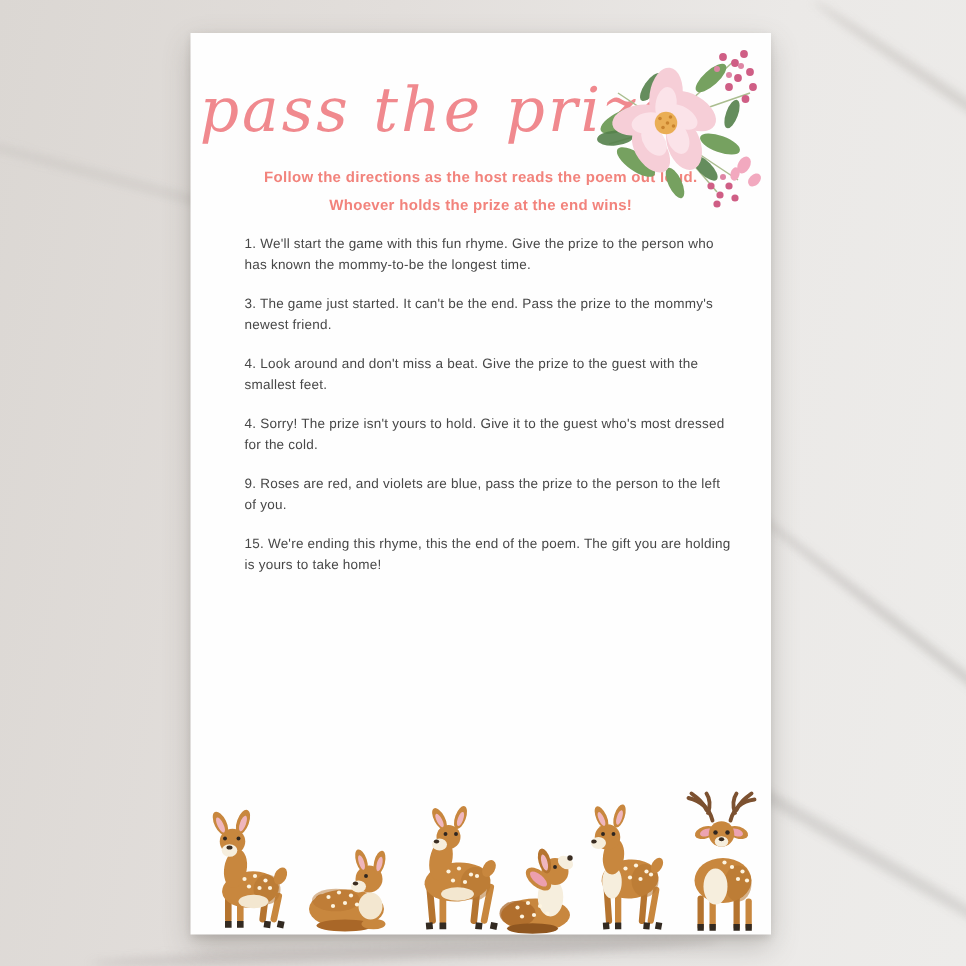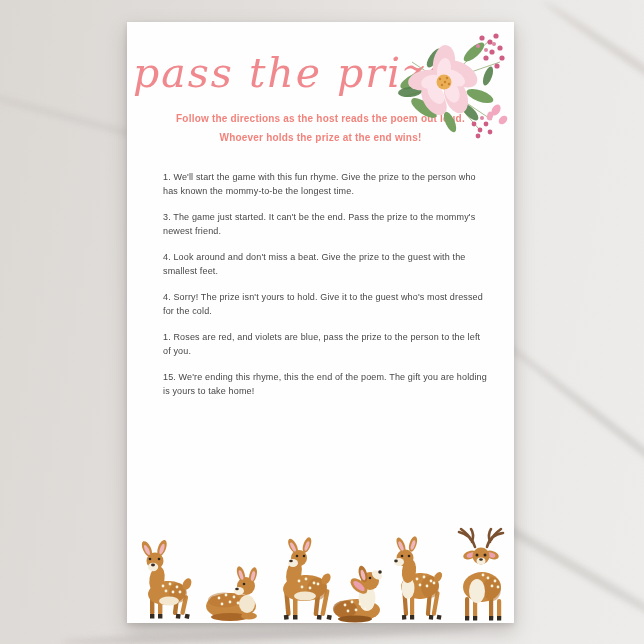--- a/index.html
+++ b/index.html
@@ -26,21 +26,21 @@
   }
   .title{
     margin:24px 0 0;padding:0;text-align:center;transform:translateX(-28px);
     font-family:"DejaVu Serif",cursive;font-style:italic;font-weight:normal;
     font-size:41px;line-height:54px;letter-spacing:2px;color:#f0898e;
   }
   .instructions{
     width:292px;margin:9px auto 0;text-align:center;
     color:#f2837c;font-size:10px;line-height:19px;font-weight:bold;letter-spacing:.2px;
   }
-  .items{margin:23px 0 0 36px;width:324px;}
+  .items{margin:8px 0 0 36px;width:324px;}
   .item{
     margin:0 0 12px;color:#474747;font-size:9px;line-height:14px;letter-spacing:.15px;
   }
   .flower{position:absolute;top:2px;right:2px;width:130px;height:122px;}
   .deer-row{position:absolute;left:0;bottom:0;width:387px;height:96px;}
 </style>
 </head>
 <body>
 
 <div class="scene">
@@ -126,21 +126,21 @@
       </g>
     </svg>
 
     <p class="instructions">Follow the directions as the host reads the poem out loud. Whoever holds the prize at the end wins!</p>
 
     <div class="items">
       <p class="item">1. We'll start the game with this fun rhyme.  Give the prize to the person who has known the mommy-to-be the longest time.</p>
       <p class="item">3. The game just started.  It can't be the end.  Pass the prize to the mommy's newest friend.</p>
       <p class="item">4. Look around and don't miss a beat.  Give the prize to the guest with the smallest feet.</p>
       <p class="item">4. Sorry! The prize isn't yours to hold.  Give it to the guest who's most dressed for the cold.</p>
-      <p class="item">1. Roses are red, and violets are blue, pass the prize to the person to the left of you.</p>
+      <p class="item">9. Roses are red, and violets are blue, pass the prize to the person to the left of you.</p>
       <p class="item">15. We're ending this rhyme, this the end of the poem. The gift you are holding is yours to take home!</p>
     </div>
 
     <svg class="deer-row" viewBox="0 -4 387 96" xmlns="http://www.w3.org/2000/svg">
 
       <g>
         <rect x="23" y="62" width="4.4" height="22" rx="2" fill="#b5742f"></rect>
         <rect x="31" y="64" width="4.4" height="20" rx="2" fill="#c8873e"></rect>
         <rect x="47" y="62" width="4.4" height="22" rx="2" fill="#b5742f" transform="rotate(7 49 73)"></rect>
         <rect x="55" y="64" width="4.4" height="20" rx="2" fill="#c8873e" transform="rotate(12 57 74)"></rect>

